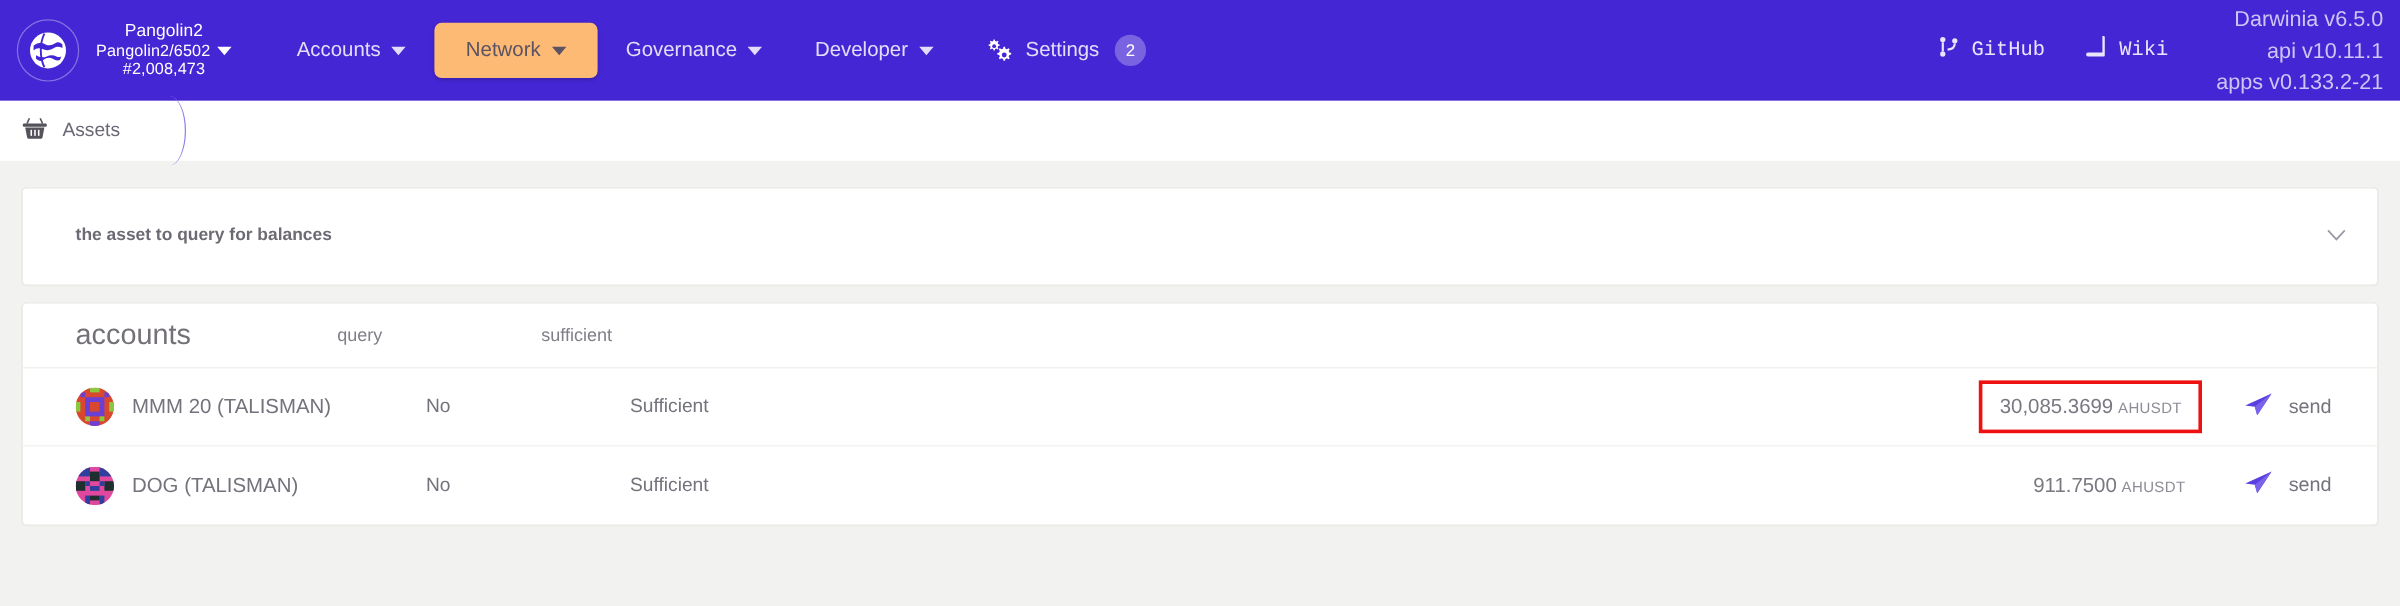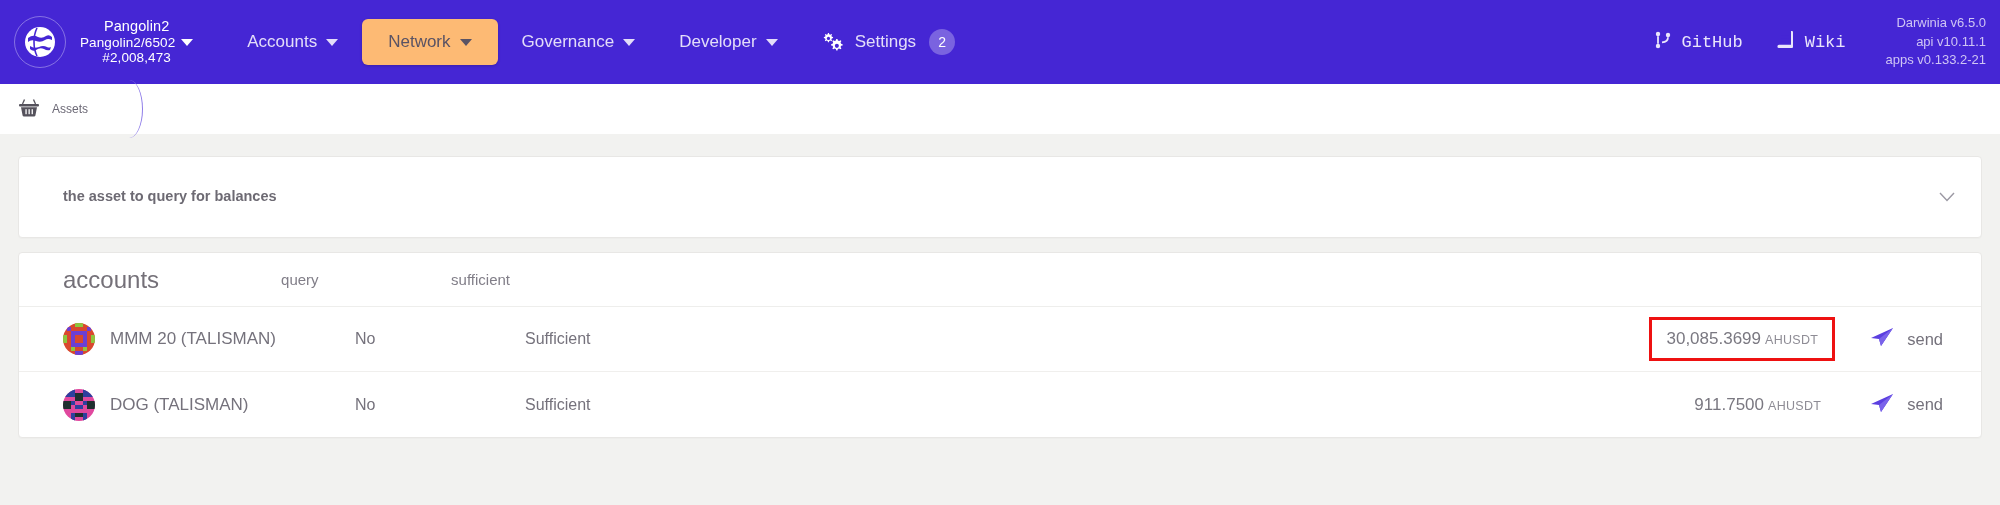--- a/index.html
+++ b/index.html
@@ -64,32 +64,32 @@
   .rightlinks {
     display: flex; align-items: center; gap: 34px;
     margin-left: auto; margin-right: 40px; font-family: Liberation Mono, monospace;
   }
   .rlink {
     display: flex; align-items: center; gap: 10px;
     color: #eae5fb; font-size: 17px; cursor: pointer;
   }
 
   .versions {
-    color: #cfc5f4; font-size: 13px; text-align: right;
+    color: #cfc5f4; font-size: 18px; text-align: right;
     line-height: 1.45; padding-right: 14px; white-space: nowrap;
   }
 
   
   .tabbar {
     height: 50px; background: #fff;
     display: flex; align-items: stretch; position: relative;
   }
   .assets-chip {
     display: flex; align-items: center; gap: 12px;
-    padding: 0 26px 0 18px; color: #6b6875; font-size: 12px;
+    padding: 0 26px 0 18px; color: #6b6875; font-size: 16px;
     position: relative;
   }
   .chip-div {
     width: 34px; position: relative; flex: 0 0 auto;
   }
   .chip-div::before {
     content: ""; position: absolute;
     left: 6px; top: -4px; bottom: -4px; width: 22px;
     border-right: 1.4px solid #8d7be8;
     border-radius: 0 60% 60% 0 / 0 50% 50% 0;

